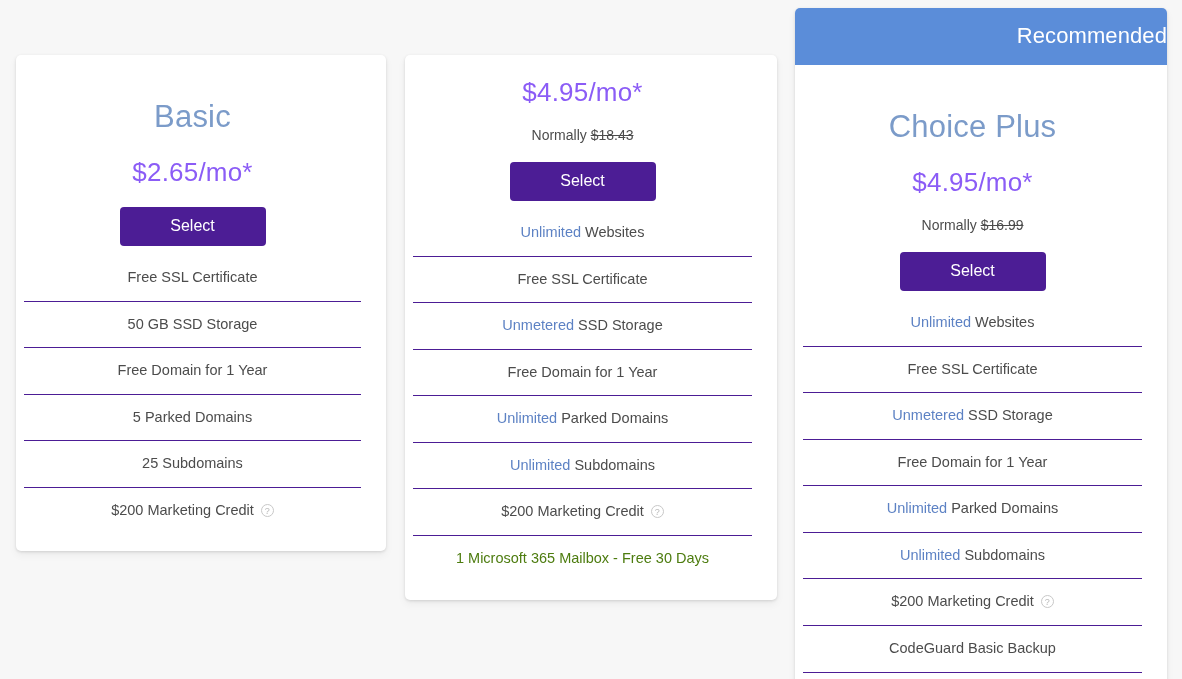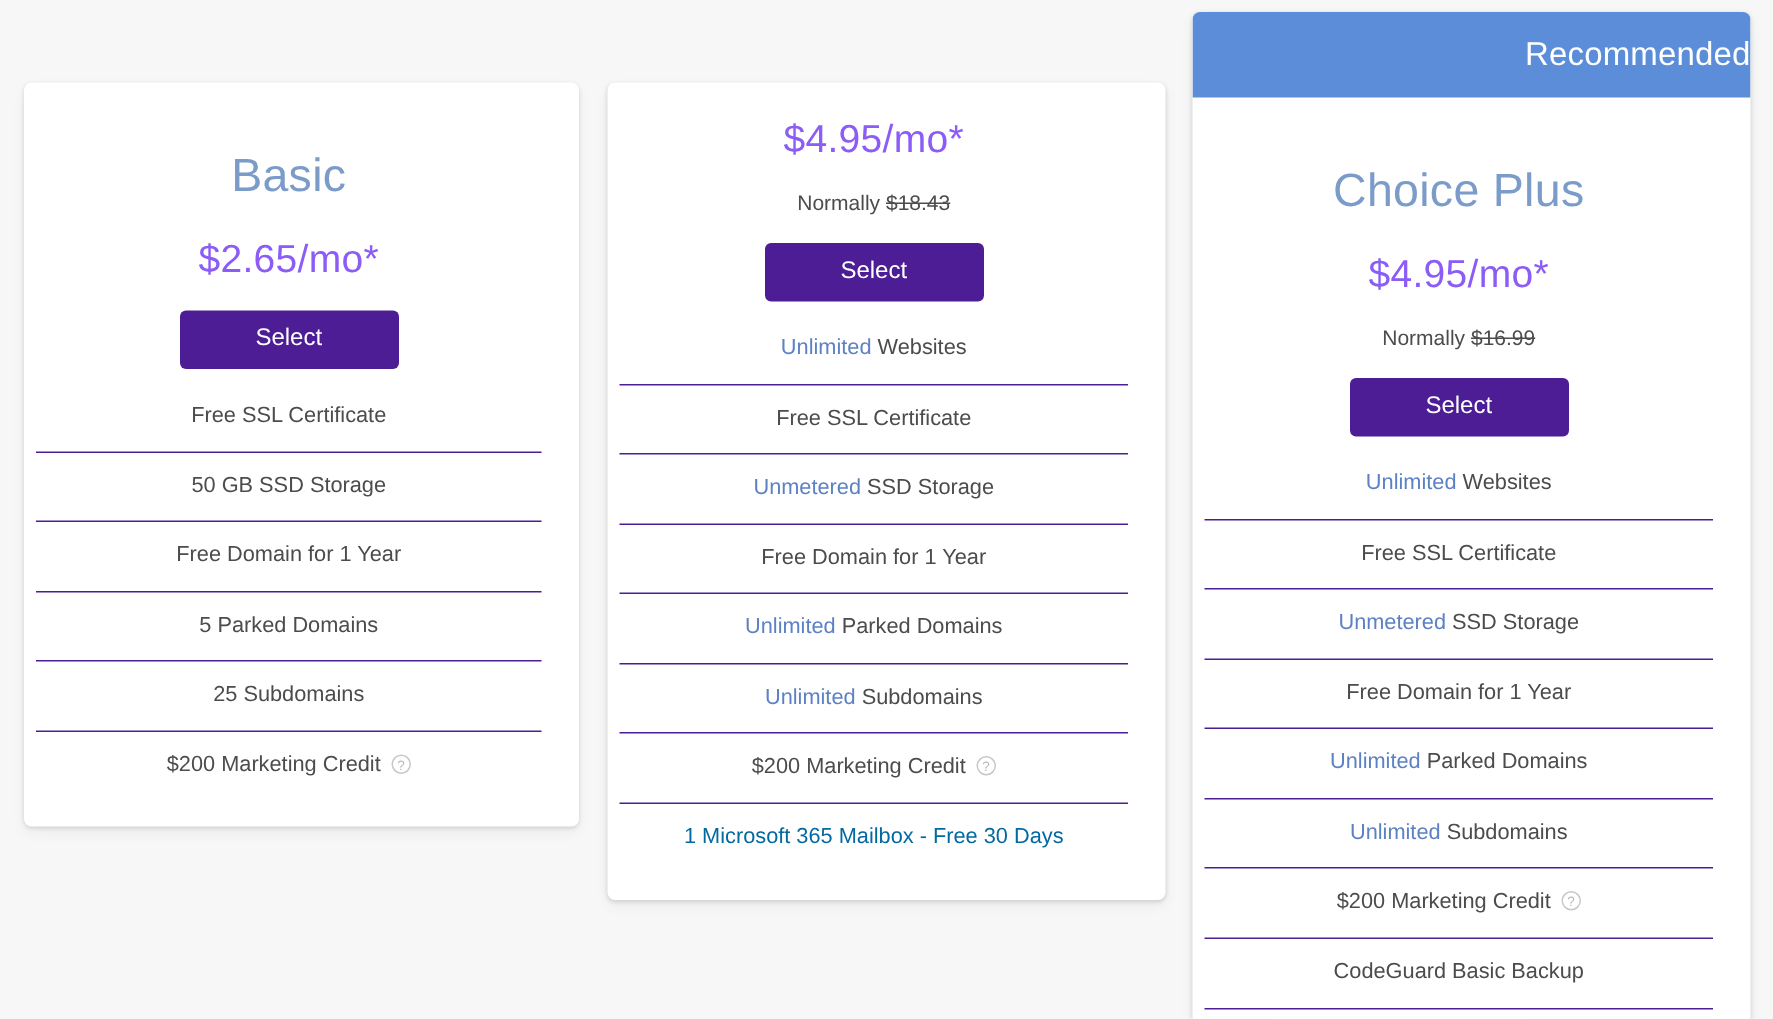--- a/index.html
+++ b/index.html
@@ -108,21 +108,21 @@
     line-height: 1.35;
   }
   .feature-row:first-child {
     border-top: none;
     padding-top: 22px;
   }
   .feature-row .hl {
     color: #5d82c4;
   }
   .feature-row.link-row {
-    color: #0369a1;
+    color: #4d7c0f;
   }
 
   .info-icon {
     display: inline-block;
     width: 13px;
     height: 13px;
     border: 1px solid #c8c8c8;
     border-radius: 50%;
     color: #b9b9b9;
     font-size: 9px;

